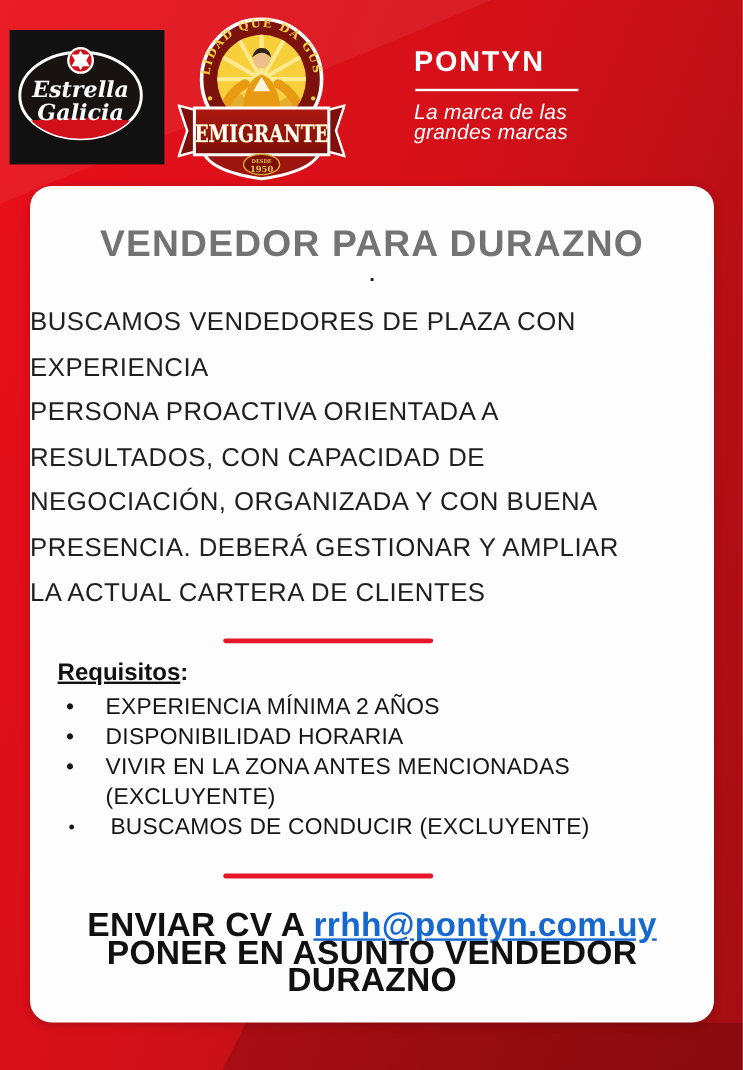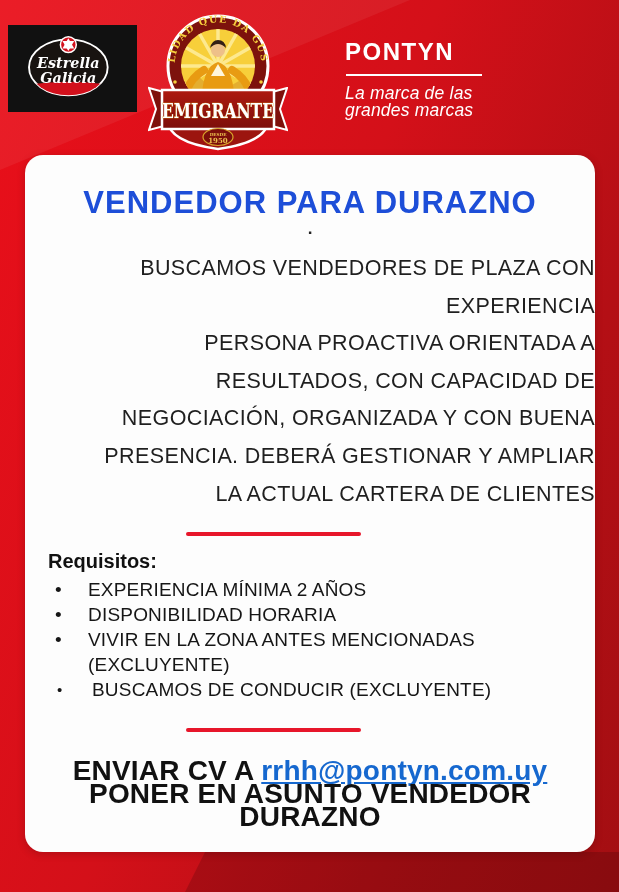--- a/index.html
+++ b/index.html
@@ -6,50 +6,50 @@
   body{
     width:619px;height:892px;position:relative;overflow:hidden;
     font-family:"Liberation Sans",sans-serif;
     background:linear-gradient(112deg,#ea0f1a 0%,#d41019 45%,#b40f15 75%,#a30e12 100%);
   }
   .facet{position:absolute;inset:0;pointer-events:none;}
   .facet-top{background:rgba(255,255,255,0.06);clip-path:polygon(0 0,410px 0,0 170px);}
   .facet-bottom{background:rgba(0,0,0,0.16);clip-path:polygon(205px 852px,619px 852px,619px 892px,185px 892px);}
 
   
-  .eg-box{position:absolute;left:8px;top:25px;width:129px;height:87px;background:#111;text-decoration:underline;}
+  .eg-box{position:absolute;left:8px;top:25px;width:129px;height:112px;background:#111;text-decoration:underline;}
   .eg-box svg{display:block;width:100%;height:100%;}
   .emigrante{position:absolute;left:148px;top:8px;width:140px;height:148px;}
   .emigrante svg{display:block;width:100%;height:100%;}
 
   .pontyn{position:absolute;left:345px;top:40px;width:180px;color:#fff;}
   .pontyn .name{font-size:24px;font-weight:bold;letter-spacing:1.5px;line-height:1;}
   .pontyn .rule{width:136px;height:2px;background:#fff;margin:10px 0 9px 1px;}
   .pontyn .tag{font-size:17.5px;font-style:italic;line-height:16.5px;letter-spacing:0.2px;}
   .pontyn .tag .b{font-weight:normal;}
 
   
   .card{
     position:absolute;left:25px;top:155px;width:570px;height:697px;
     background:#fdfdfd;border-radius:18px;box-shadow:0 2px 8px rgba(0,0,0,0.18);
   }
   .title{
     position:absolute;top:30px;left:0;width:100%;text-align:center;
-    color:#1d4ed8;font-size:31px;font-weight:bold;letter-spacing:1px;
+    color:#737373;font-size:31px;font-weight:bold;letter-spacing:1px;
   }
   .title-dot{position:absolute;top:64px;left:0;width:100%;text-align:center;color:#222;font-size:17px;font-weight:bold;}
   .intro{
-    position:absolute;top:95px;left:0;width:100%;text-align:right;
+    position:absolute;top:95px;left:0;width:100%;text-align:left;
     color:#1f1f1f;font-size:21.5px;line-height:37.6px;letter-spacing:0.4px;
   }
   .divider{position:absolute;left:161px;width:175px;height:4px;background:#e7162a;border-radius:2px;}
   .divider.d1{top:377px;}
   .divider.d2{top:573px;}
   .req-head{position:absolute;top:395px;left:23px;font-size:20px;font-weight:bold;color:#111;}
-  .req-head .u{}
+  .req-head .u{text-decoration:underline;}
   .req-list{position:absolute;top:422px;left:23px;right:10px;margin:0;padding:0;list-style:none;
     font-size:19px;color:#161616;line-height:25px;letter-spacing:0.2px;}
   .req-list li{position:relative;padding-left:40px;}
   .req-list .blt{position:absolute;left:7px;}
   .req-list li:last-child .blt{font-size:15px;left:9px;}
   .req-list li:last-child{padding-left:44px;}
   .contact{
     position:absolute;top:604px;left:0;width:100%;text-align:center;
     font-size:28px;font-weight:bold;color:#111;line-height:23px;letter-spacing:0.2px;
   }

